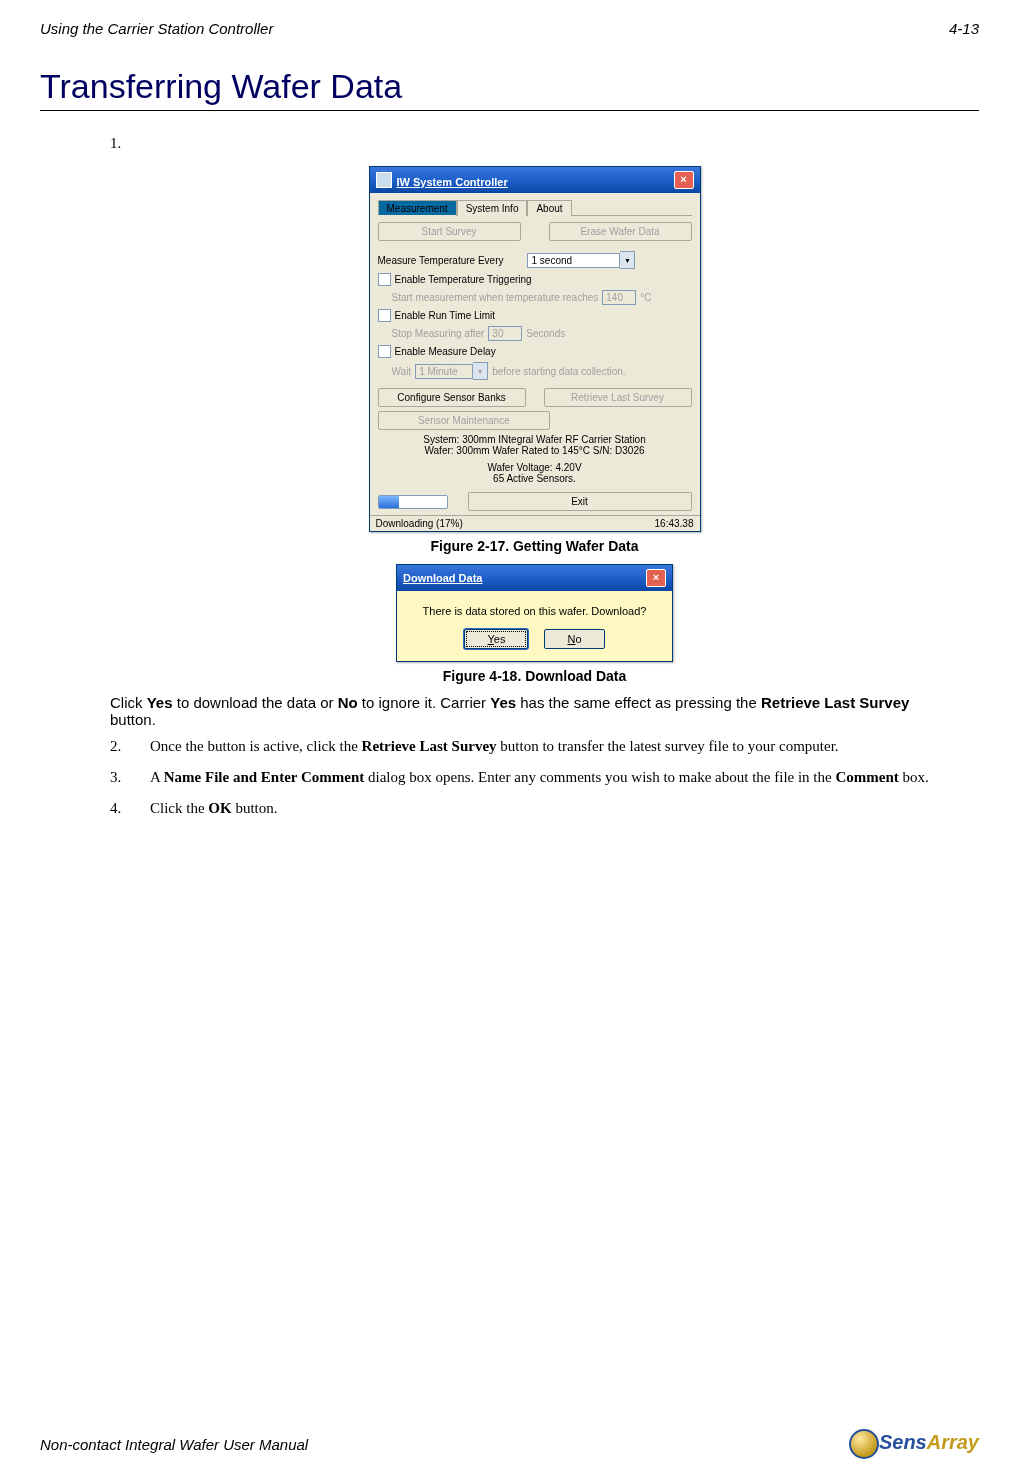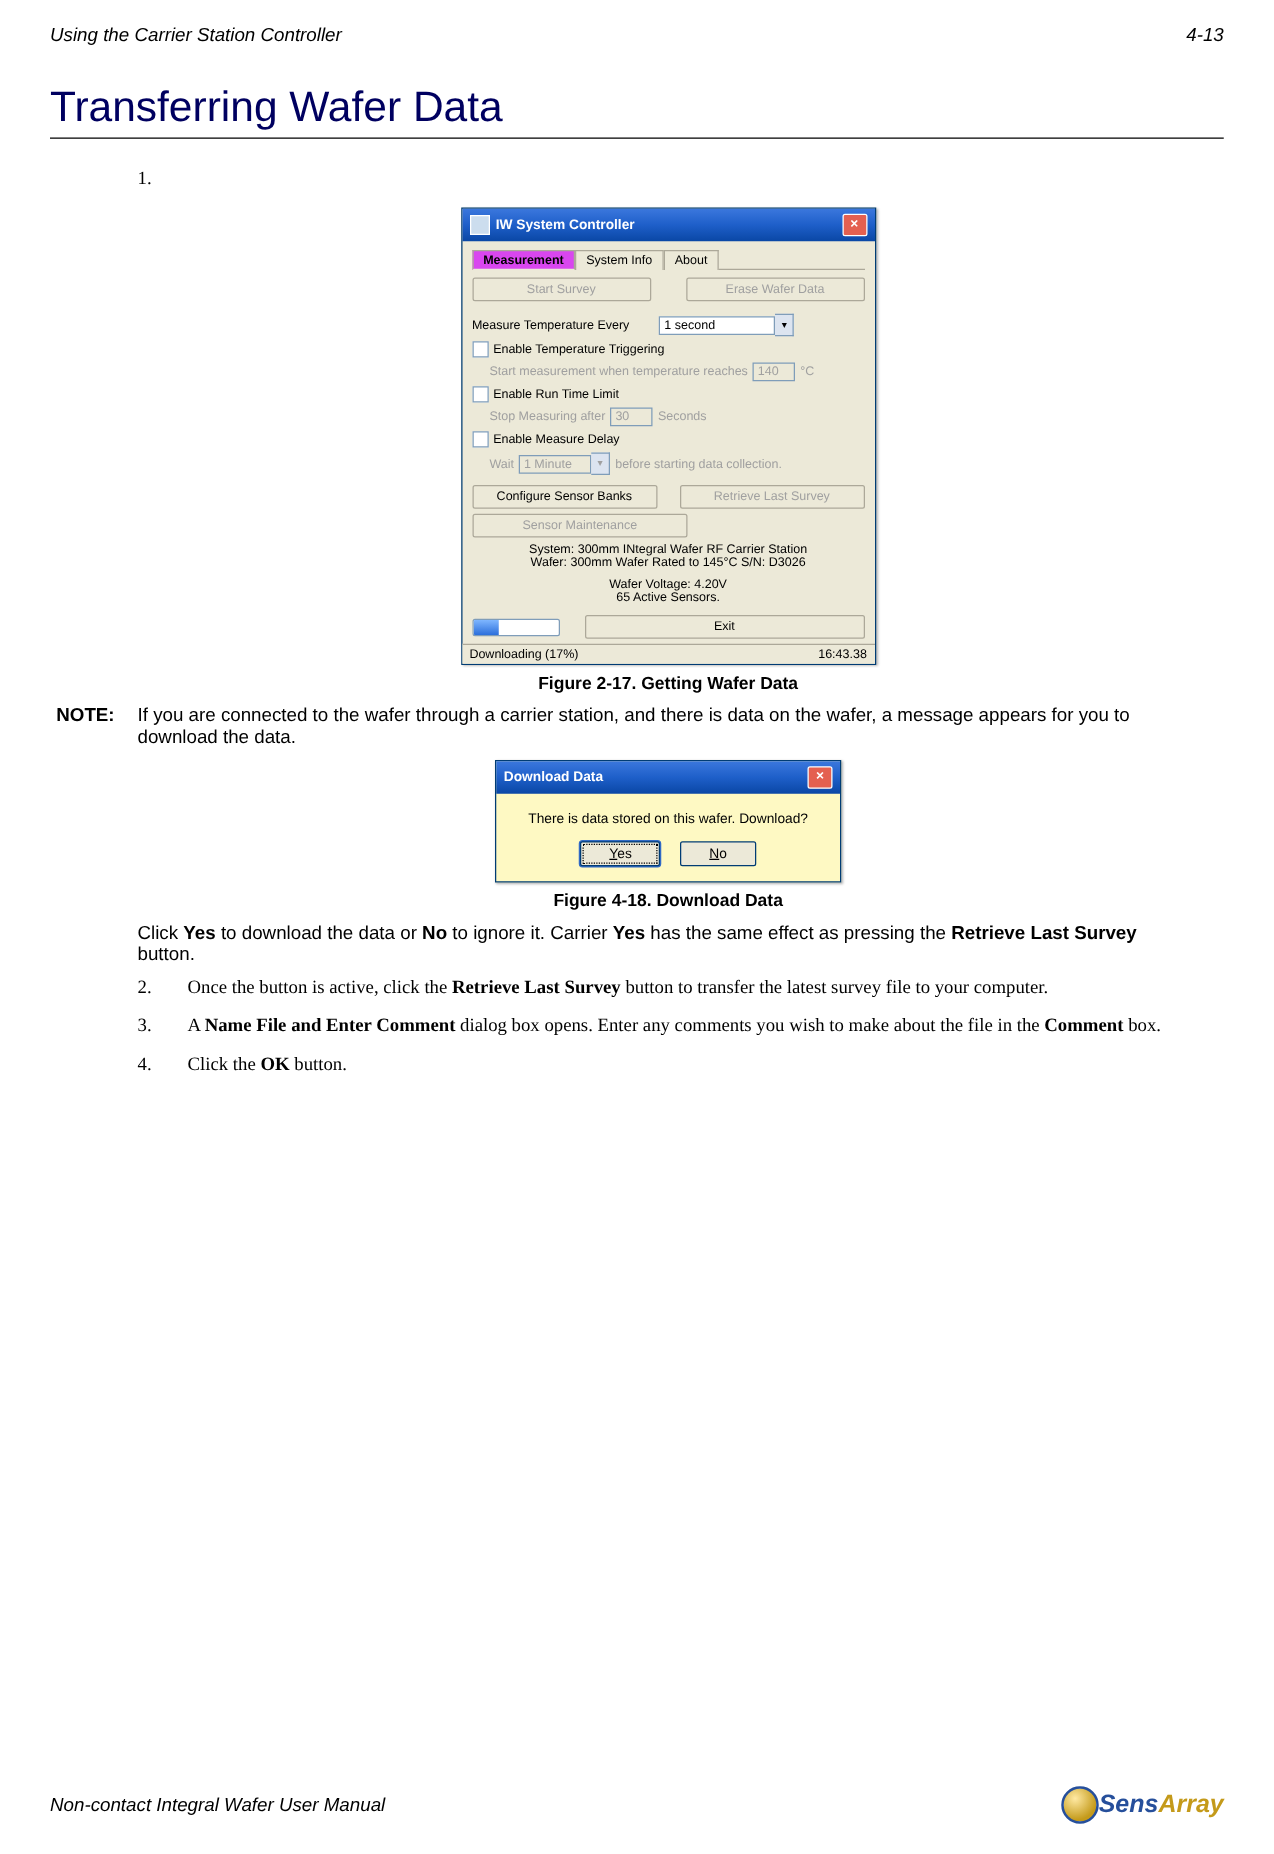--- a/index.html
+++ b/index.html
@@ -100,22 +100,23 @@
     color: #fff;
     font-weight: bold;
     font-size: 11px;
     padding: 4px 6px;
     display: flex;
     align-items: center;
     justify-content: space-between;
   }
   .ss1-title .ticon {
     display: inline-flex;
-    align-items: center;
+    align-items: flex-end;
     gap: 5px;
+    text-decoration: underline;
   }
   .ss1-title .ticon .icon-sq {
     width: 14px; height: 14px;
     background: #cde; border:1px solid #fff;
   }
   .ss1-close {
     width: 18px; height: 16px;
     background: #E46050;
     border: 1px solid #fff;
     color: #fff;
@@ -136,22 +137,22 @@
   .ss1-tab {
     padding: 2px 8px 1px 8px;
     border: 1px solid #aca899;
     border-bottom: none;
     background: #ECE9D8;
     font-size: 10px;
     position: relative;
     top: 1px;
   }
   .ss1-tab.active {
-    background: #d946ef;
-    font-weight: bold;
+    background: #0369a1;
+    font-weight: normal;
     z-index: 2;
     border-bottom: 1px solid #ECE9D8;
   }
   .ss1-row {
     margin: 4px 0;
     display: flex;
     align-items: center;
     gap: 4px;
   }
   .ss1-btn {
@@ -389,24 +390,20 @@
         </div>
         <div class="ss1-status">
           <span>Downloading (17%)</span>
           <span>16:43.38</span>
         </div>
       </div>
     </div>
 
     <div class="fig-caption">Figure 2-17. Getting Wafer Data</div>
 
-    <div class="note-row" style="margin-left:-65px;">
-      <span class="note-label">NOTE:</span>
-      <span class="note-body">If you are connected to the wafer through a carrier station, and there is data on the wafer, a message appears for you to download the data.</span>
-    </div>
 
     <div class="fig-wrap">
       <div class="ss2">
         <div class="ss1-title">
           <span class="ticon">
             <span>Download Data</span>
           </span>
           <span class="ss1-close">×</span>
         </div>
         <div class="ss2-body">

